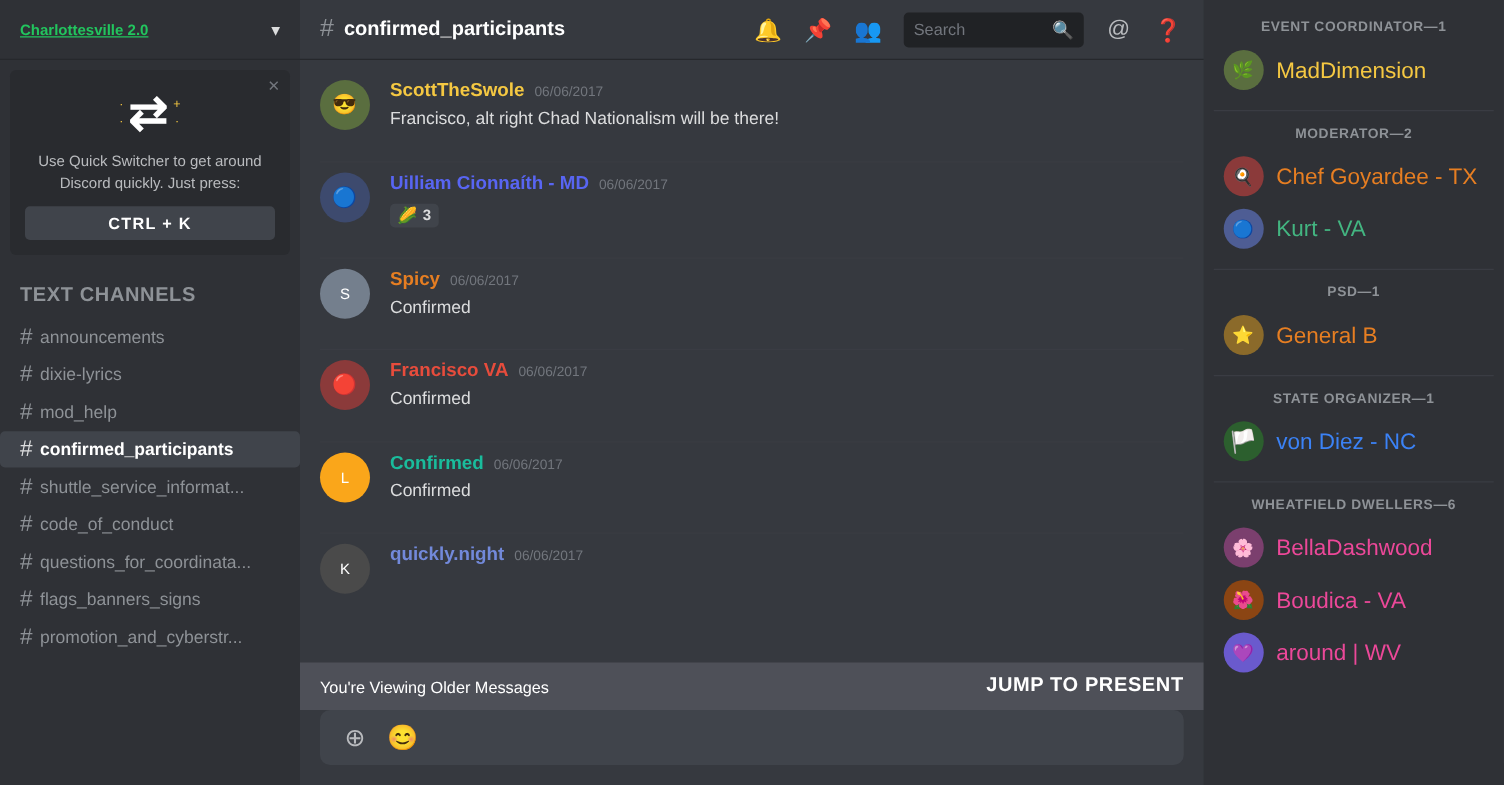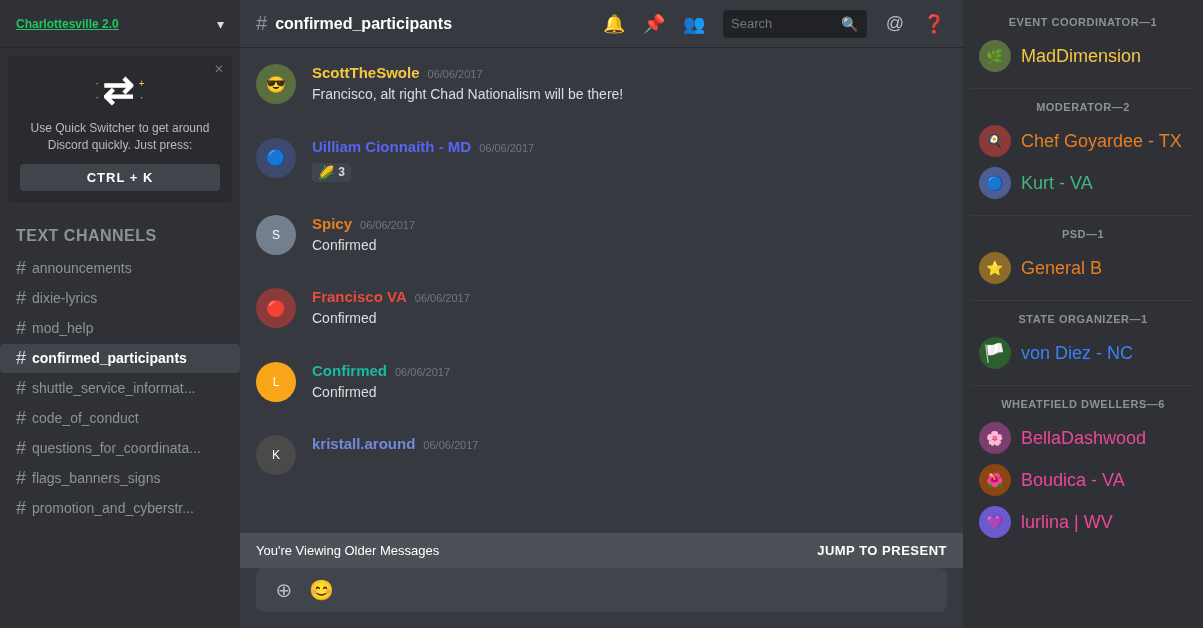--- a/index.html
+++ b/index.html
@@ -56,21 +56,21 @@
     .message-text { font-size: 14px; color: #dcddde; line-height: 1.4; }
     .message-reaction { display: inline-flex; align-items: center; background: #40444b; border-radius: 4px; padding: 2px 6px; margin-top: 4px; font-size: 13px; cursor: pointer; }
     .reaction-emoji { margin-right: 4px; }
     .reaction-count { color: #dcddde; font-size: 12px; font-weight: 600; }
 
     .divider { height: 1px; background: #3a3c43; margin: 8px 0; }
 
     
     .jump-bar { background: #5865f2; padding: 10px 16px; display: flex; align-items: center; justify-content: space-between; flex-shrink: 0; }
     .jump-bar-text { font-size: 13px; color: #fff; font-weight: 500; text-align: center; }
-    .jump-bar-btn { font-size: 13px; font-weight: 700; color: #fff; cursor: pointer; text-transform: uppercase; letter-spacing: 0.5px; }
+    .jump-bar-btn { font-size: 16px; font-weight: 700; color: #fff; cursor: pointer; text-transform: uppercase; letter-spacing: 0.5px; }
 
     
     .message-input-area { padding: 0 16px 16px 16px; flex-shrink: 0; }
     .message-input { background: #40444b; border-radius: 8px; display: flex; align-items: center; padding: 0 12px; height: 44px; }
     .input-plus { width: 32px; height: 32px; border-radius: 50%; display: flex; align-items: center; justify-content: center; cursor: pointer; color: #b9bbbe; font-size: 20px; margin-right: 8px; }
     .input-field { flex: 1; background: transparent; border: none; outline: none; color: #dcddde; font-size: 14px; }
     .input-emoji { width: 28px; height: 28px; display: flex; align-items: center; justify-content: center; cursor: pointer; color: #b9bbbe; font-size: 20px; }
 
     
     .members-sidebar { width: 240px; background: #2f3136; overflow-y: auto; padding: 16px 8px; flex-shrink: 0; }
@@ -256,21 +256,21 @@
           </div>
           <div class="message-text">Confirmed</div>
         </div>
       </div>
       <div class="divider"></div>
 
       <div class="message-group">
         <div class="avatar kristall-av" style="font-size:12px;color:#fff;">K</div>
         <div class="message-content">
           <div class="message-header">
-            <span class="message-username color-light-blue">kristall.around</span>
+            <span class="message-username color-light-blue">quickly.night</span>
             <span class="message-timestamp">06/06/2017</span>
           </div>
           <div class="message-text"></div>
         </div>
       </div>
     </div>
 
     <div class="jump-bar" style="background:#4e5058;">
       <span class="jump-bar-text">You're Viewing Older Messages</span>
       <span class="jump-bar-btn">JUMP TO PRESENT</span>
@@ -326,16 +326,16 @@
     <div class="member-item">
       <div class="member-avatar" style="background:#7b3f6e;">🌸</div>
       <span class="member-name color-pink">BellaDashwood</span>
     </div>
     <div class="member-item">
       <div class="member-avatar" style="background:#8b4513;">🌺</div>
       <span class="member-name color-pink">Boudica - VA</span>
     </div>
     <div class="member-item">
       <div class="member-avatar" style="background:#6a5acd;">💜</div>
-      <span class="member-name color-pink">lurlina | WV</span>
+      <span class="member-name color-pink">around | WV</span>
     </div>
   </div>
 </div>
 
 </body></html>

